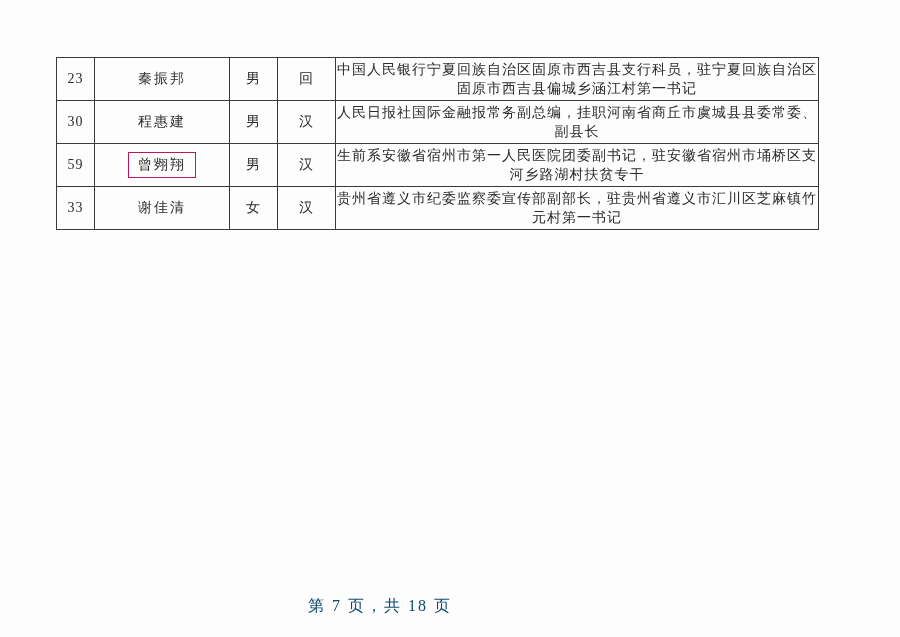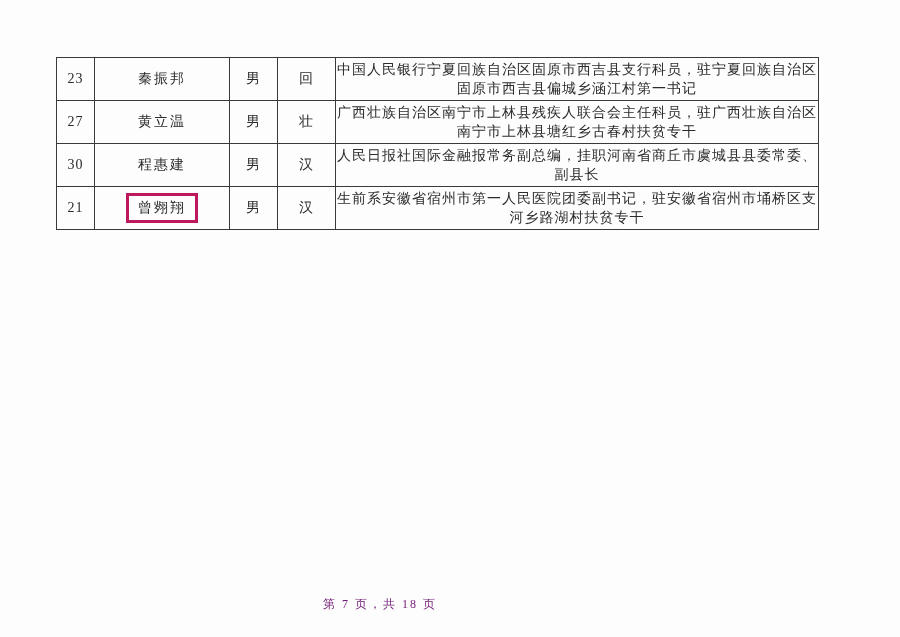--- a/index.html
+++ b/index.html
@@ -54,33 +54,33 @@
     padding: 2px 6px;
     line-height: 19px;
     letter-spacing: 1px;
     word-break: break-all;
     line-break: anywhere;
   }
   .name {
     display: inline-block;
   }
   .name.boxed {
-    border: 3px solid #be185d;
+    border: 1px solid #be185d;
     padding: 3px 9px;
     background: #fdfdfd;
   }
   .footer {
     position: absolute;
     left: 0;
     top: 596px;
     width: 760px;
     text-align: center;
-    font-size: 12px;
+    font-size: 16px;
     letter-spacing: 2px;
-    color: #701a75;
+    color: #0c4a6e;
   }
 </style>
 </head>
 <body>
 
 <div class="page">
   <table class="roster">
     <colgroup>
       <col style="width:38px">
       <col style="width:135px">
@@ -93,44 +93,44 @@
     <td class="c-no">23</td>
     <td class="c-name"><span class="name">秦振邦</span></td>
     <td class="c-gender">男</td>
     <td class="c-eth">回</td>
     <td class="c-desc">中国人民银行宁夏回族自治区固原市西吉县支行科员，驻宁夏回族自治区固原市西吉县偏城乡涵江村第一书记</td>
   </tr>
 
 
 
 
-  <tr>
-    <td class="c-no">27</td>
-    <td class="c-name"><span class="name">黄立温</span></td>
-    <td class="c-gender">男</td>
-    <td class="c-eth">壮</td>
-    <td class="c-desc">广西壮族自治区南宁市上林县残疾人联合会主任科员，驻广西壮族自治区南宁市上林县塘红乡古春村扶贫专干</td>
-  </tr>
 
 
 
   <tr>
     <td class="c-no">30</td>
     <td class="c-name"><span class="name">程惠建</span></td>
     <td class="c-gender">男</td>
     <td class="c-eth">汉</td>
     <td class="c-desc">人民日报社国际金融报常务副总编，挂职河南省商丘市虞城县县委常委、副县长</td>
   </tr>
 
 
   <tr>
-    <td class="c-no">21</td>
+    <td class="c-no">59</td>
     <td class="c-name"><span class="name boxed">曾翙翔</span></td>
     <td class="c-gender">男</td>
     <td class="c-eth">汉</td>
     <td class="c-desc">生前系安徽省宿州市第一人民医院团委副书记，驻安徽省宿州市埇桥区支河乡路湖村扶贫专干</td>
   </tr>
 
+  <tr>
+    <td class="c-no">33</td>
+    <td class="c-name"><span class="name">谢佳清</span></td>
+    <td class="c-gender">女</td>
+    <td class="c-eth">汉</td>
+    <td class="c-desc">贵州省遵义市纪委监察委宣传部副部长，驻贵州省遵义市汇川区芝麻镇竹元村第一书记</td>
+  </tr>
 
 </tbody>
   </table>
   <div class="footer">第 7 页，共 18 页</div>
 </div>
 
 </body></html>

